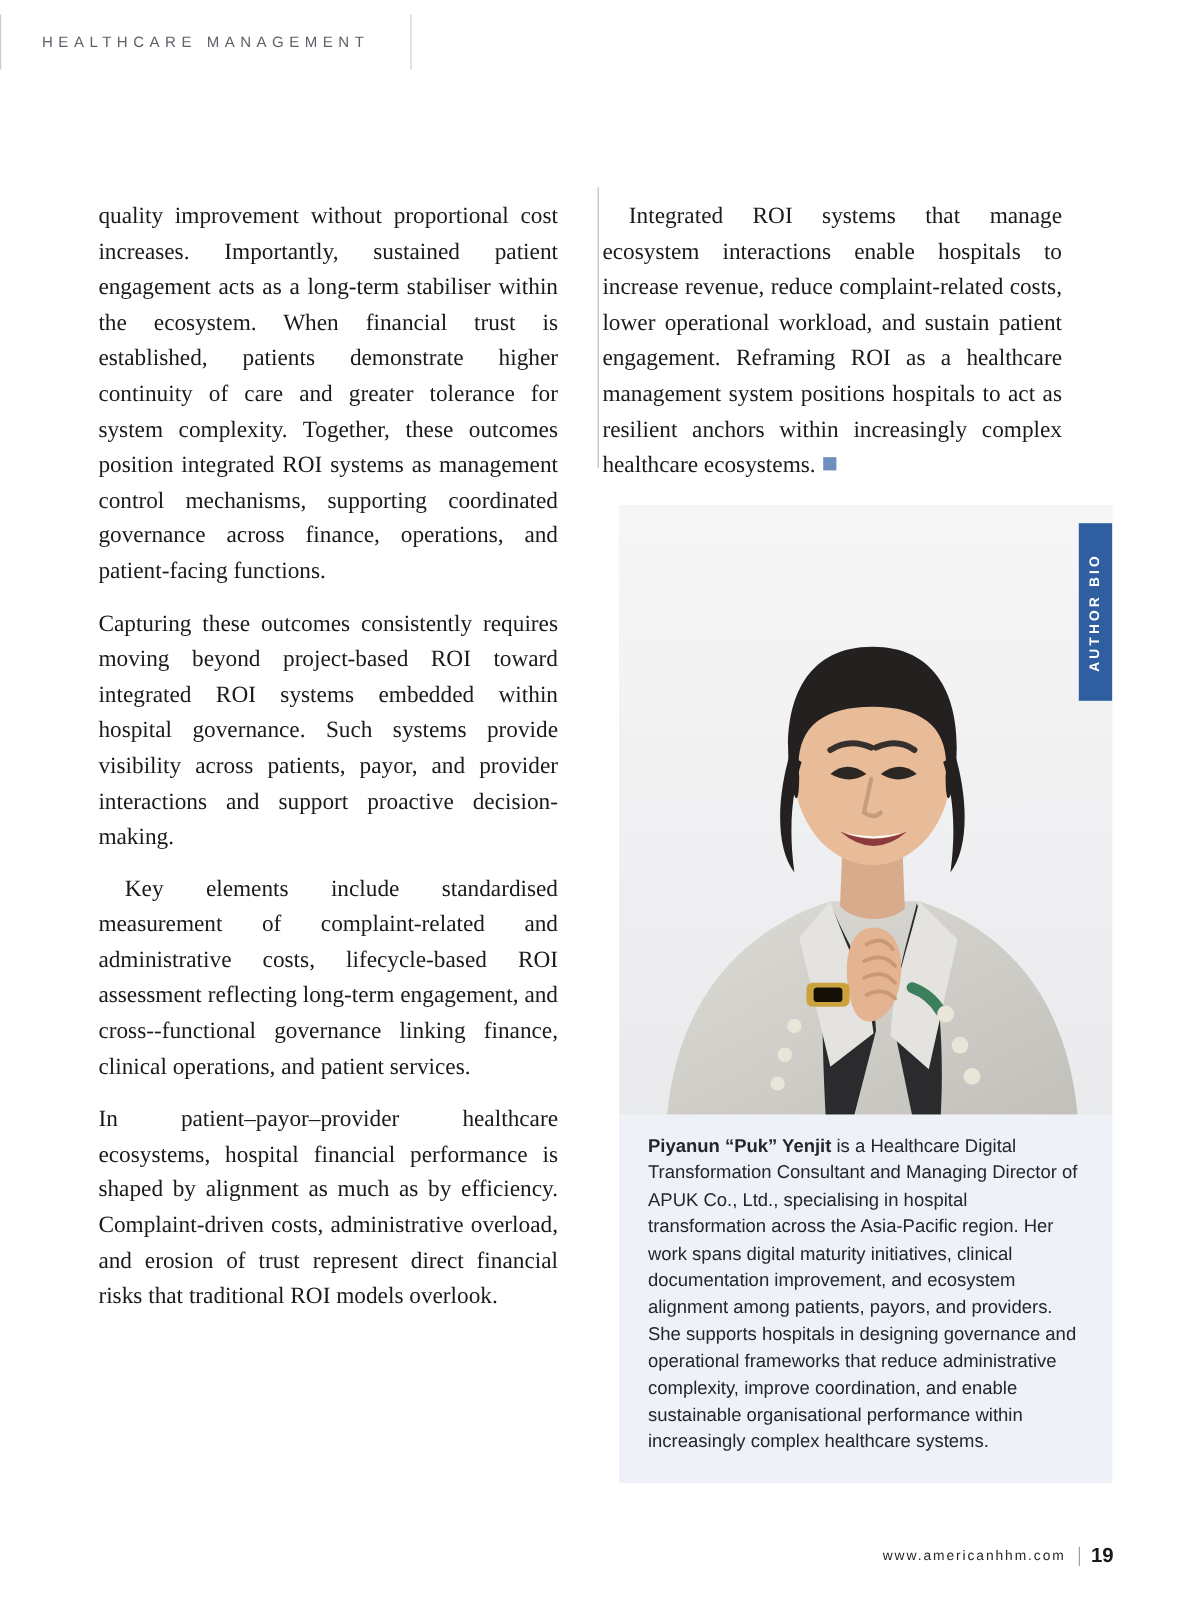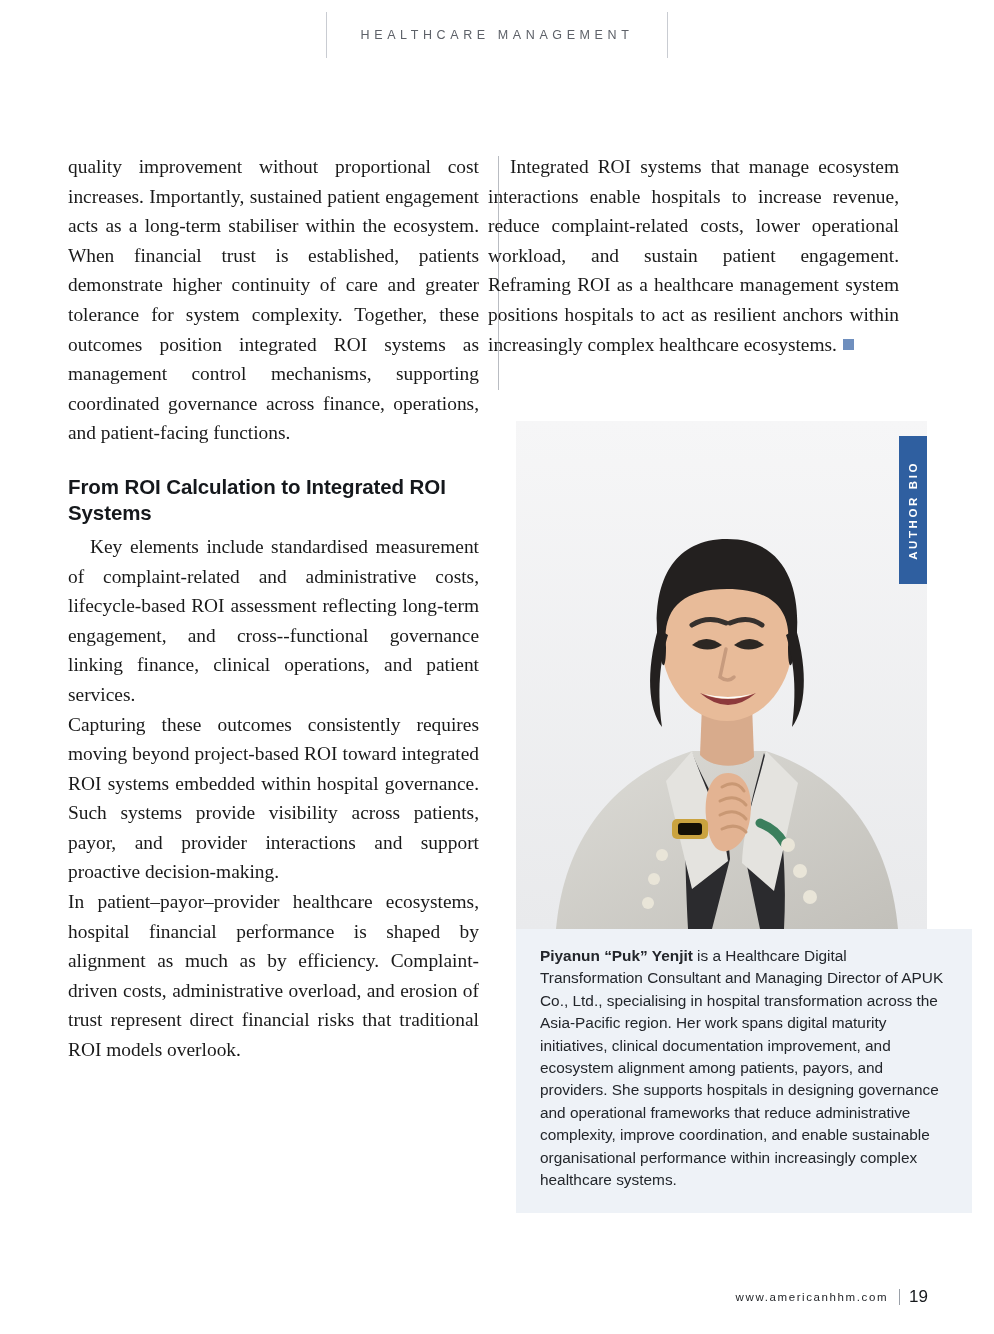--- a/index.html
+++ b/index.html
@@ -18,21 +18,20 @@
 
   
   .running-head {
     position: absolute;
     top: 12px;
     left: 0;
     width: 994px;
     height: 46px;
     display: flex;
     align-items: center;
-    justify-content: center;
   }
   .running-head .rule {
     width: 1px;
     height: 46px;
     background: #c9ccd2;
   }
   .running-head .rh-text {
     font-family: "Liberation Sans", sans-serif;
     font-size: 12.5px;
     letter-spacing: 4.6px;
@@ -59,21 +58,21 @@
     left: 498px;
     top: 156px;
     width: 1px;
     height: 234px;
     background: #b9bcc2;
   }
 
   p.body {
     font-size: 19.4px;
     line-height: 29.6px;
-    margin: 0;
+    margin: 14px;
     text-align: justify;
     text-justify: inter-word;
     -webkit-hyphens: none;
     hyphens: none;
   }
   p.body.indent {
     text-indent: 22px;
   }
   p.body + p.body {
     margin-top: 0;
@@ -130,21 +129,21 @@
     align-items: center;
     justify-content: center;
   }
   .author-tab span {
     writing-mode: vertical-rl;
     transform: rotate(180deg);
     white-space: nowrap;
   }
 
   .bio {
-    width: 456px;
+    width: 411px;
     background: #eef2f7;
     box-sizing: border-box;
     padding: 16px 22px 22px 24px;
     font-family: "Liberation Sans", sans-serif;
     font-size: 15.4px;
     line-height: 22.4px;
     color: #23262b;
   }
   .bio b { font-weight: bold; }
 
@@ -163,40 +162,39 @@
     color: #24262a;
   }
   .footer .sep {
     width: 1px;
     height: 16px;
     background: #9aa0a8;
     margin: 0 9px 0 11px;
   }
   .footer .pageno {
     font-size: 17px;
-    font-weight: normal;
+    font-weight: bold;
     color: #15181c;
   }
 </style>
 </head>
 <body>
 
 <div class="running-head">
   <div class="rule"></div>
   <div class="rh-text">HEALTHCARE MANAGEMENT</div>
   <div class="rule"></div>
 </div>
 
 <div class="col-divider"></div>
 
 <div class="col col-left">
   <p class="body">quality improvement without proportional cost increases. Importantly, sustained patient engagement acts as a long-term stabiliser within the ecosystem. When financial trust is established, patients demonstrate higher continuity of care and greater tolerance for system complexity. Together, these outcomes position integrated ROI systems as management control mechanisms, supporting coordinated governance across finance, operations, and patient-facing functions.</p>
-  <h2 class="section">From ROI Calculation to Integrated ROI Systems</h2>
+  <p class="body">Capturing these outcomes consistently requires moving beyond project-based ROI toward integrated ROI systems embedded within hospital governance. Such systems provide visibility across patients, payor, and provider interactions and support proactive decision-making.</p>
   <p class="body indent">Key elements include standardised measurement of complaint-related and administrative costs, lifecycle-based ROI assessment reflecting long-term engagement, and cross--functional governance linking finance, clinical operations, and patient services.</p>
-  <p class="body">Capturing these outcomes consistently requires moving beyond project-based ROI toward integrated ROI systems embedded within hospital governance. Such systems provide visibility across patients, payor, and provider interactions and support proactive decision-making.</p>
   <p class="body">In patient–payor–provider healthcare ecosystems, hospital financial performance is shaped by alignment as much as by efficiency. Complaint-driven costs, administrative overload, and erosion of trust represent direct financial risks that traditional ROI models overlook.</p>
 </div>
 
 <div class="col col-right">
   <p class="body indent"><span>Integrated ROI systems that manage ecosystem interactions enable hospitals to increase revenue, reduce complaint-related costs, lower operational workload, and sustain patient engagement. Reframing ROI as a healthcare management system positions hospitals to act as resilient anchors within increasingly complex healthcare ecosystems.</span><span class="end-square"></span></p>
 </div>
 
 <div class="author-block">
   <div class="photo">
     <svg width="411" height="508" viewBox="0 0 411 508" xmlns="http://www.w3.org/2000/svg">

